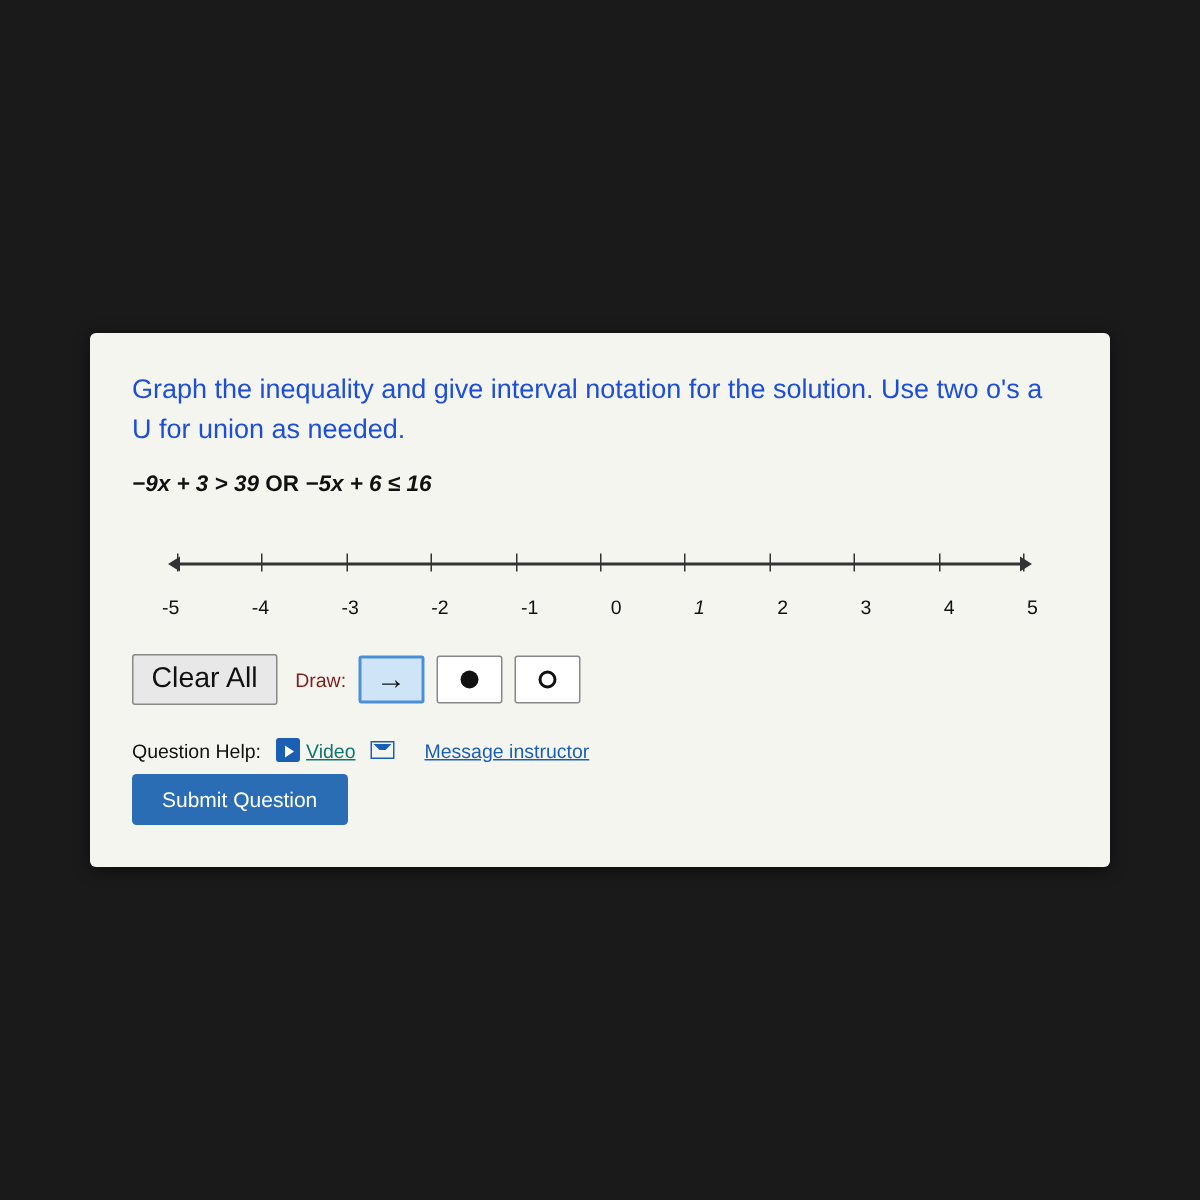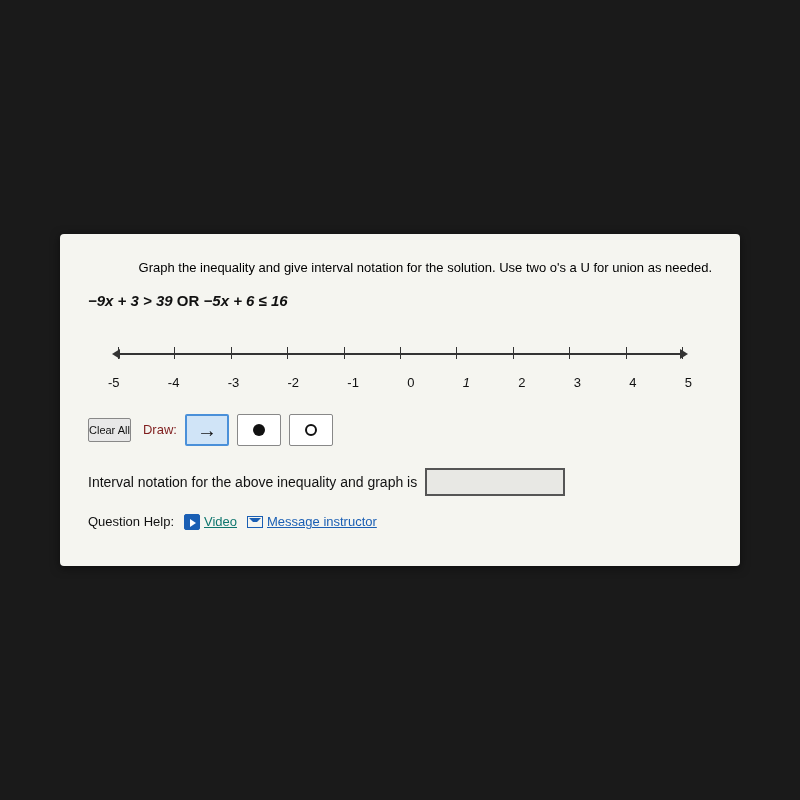--- a/index.html
+++ b/index.html
@@ -13,25 +13,24 @@
       font-family: Arial, sans-serif;
     }
     .card {
       background: #f5f5f0;
       width: 680px;
       padding: 24px 28px 28px 28px;
       border-radius: 4px;
       box-shadow: 0 2px 10px rgba(0,0,0,0.5);
     }
     .instructions {
-      font-size: 13px;
-      color: #000000;
+      font-size: 18px;
+      color: #1d4ed8;
       line-height: 1.5;
       margin-bottom: 14px;
-      text-align: right;
     }
     .inequality {
       font-size: 15px;
       font-weight: bold;
       color: #111;
       margin-bottom: 18px;
       font-style: italic;
     }
     .inequality span.normal {
       font-style: normal;
@@ -91,22 +90,22 @@
     }
     .controls-row {
       display: flex;
       align-items: center;
       gap: 8px;
       margin-bottom: 22px;
     }
     .clear-all-btn {
       border: 1px solid #888;
       background: #e8e8e8;
-      padding: 5px 0;
-      font-size: 11px;
+      padding: 5px 12px;
+      font-size: 19px;
       cursor: pointer;
       border-radius: 2px;
       color: #111;
     }
     .draw-label {
       font-size: 13px;
       color: #7f1d1d;
       margin-left: 4px;
     }
     .draw-tool {
@@ -173,21 +172,21 @@
       display: flex;
       align-items: center;
       gap: 4px;
     }
     .msg-link {
       color: #1a5fb4;
       text-decoration: underline;
       cursor: pointer;
       display: flex;
       align-items: center;
-      gap: 4px;
+      gap: 20px;
     }
     .play-icon {
       display: inline-block;
       width: 16px;
       height: 16px;
       border: 1px solid #1a5fb4;
       background: #1a5fb4;
       border-radius: 2px;
       position: relative;
     }
@@ -282,30 +281,27 @@
       <span class="arrow-icon">→</span>
     </div>
     <div class="draw-tool">
       <div class="dot-icon"></div>
     </div>
     <div class="draw-tool">
       <div class="circle-icon"></div>
     </div>
   </div>
 
-  <div class="interval-row">
-    <span>Interval notation for the above inequality and graph is</span>
-    <input class="interval-input" type="text" value="" style="">
-  </div>
 
   <div class="question-help-row">
     <span>Question Help:</span>
     <span class="video-link">
       <span class="play-icon"></span>
       <span>Video</span>
     </span>
     <span class="msg-link">
       <span class="mail-icon"></span>
       <span>Message instructor</span>
     </span>
   </div>
 
+  <button class="submit-btn">Submit Question</button>
 </div>
 
 </body></html>

